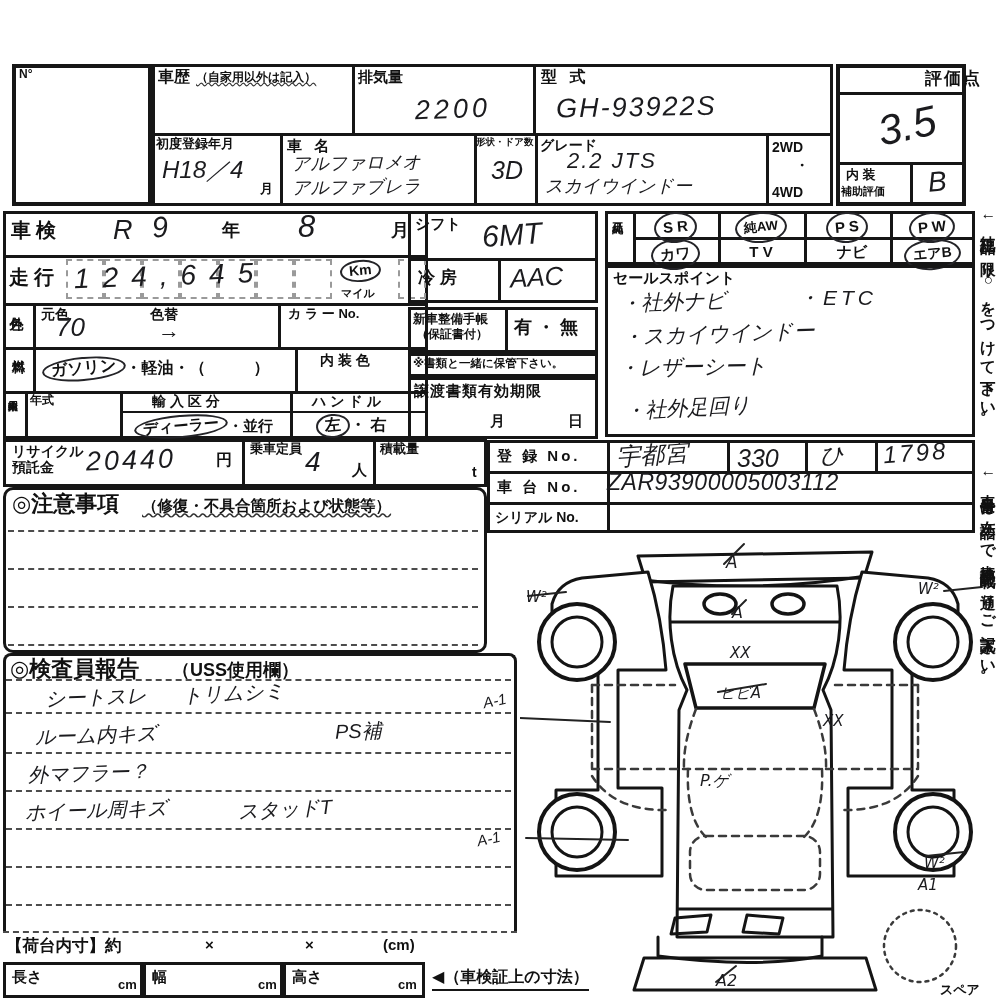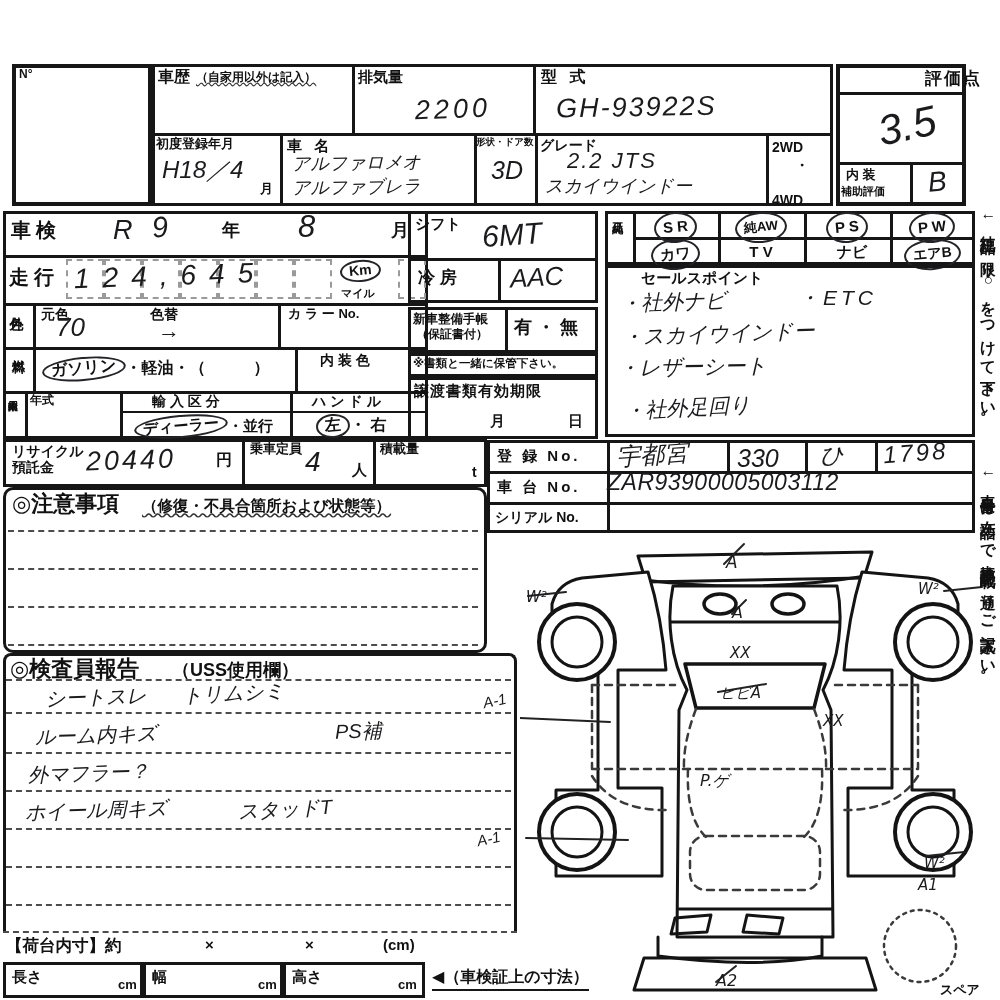--- a/index.html
+++ b/index.html
@@ -49,21 +49,21 @@
   <div class="t bold" style="left:287px;top:137px;font-size:15px;letter-spacing:4px;">車 名</div>
   <div class="t hw" style="left:292px;top:153px;font-size:18px;transform:rotate(-1deg);">アルファロメオ</div>
   <div class="t hw" style="left:292px;top:177px;font-size:18px;transform:rotate(-1deg);">アルファブレラ</div>
   <div class="t bold" style="left:476px;top:137px;font-size:9.5px;">形状・ドア数</div>
   <div class="t hw" style="left:491px;top:156px;font-size:25px;">3D</div>
   <div class="t bold" style="left:540px;top:137px;font-size:14px;">グレード</div>
   <div class="t hw" style="left:567px;top:148px;font-size:22px;letter-spacing:2px;">2.2 JTS</div>
   <div class="t hw" style="left:545px;top:176px;font-size:18px;">スカイウインドー</div>
   <div class="t bold" style="left:772px;top:139px;font-size:14px;">2WD</div>
   <div class="t bold" style="left:795px;top:157px;font-size:14px;">・</div>
-  <div class="t bold" style="left:772px;top:192px;font-size:14px;">4WD</div>
+  <div class="t bold" style="left:772px;top:184px;font-size:14px;">4WD</div>
 
   <div class="b" style="left:836px;top:64px;width:130px;height:142px;border-width:4px;"></div>
   <div class="t bold" style="left:836px;top:69px;width:146px;text-align:right;font-size:17px;letter-spacing:2px;">評価点</div>
   <div class="hl" style="left:836px;top:92px;width:130px;"></div>
   <div class="t hw" style="left:878px;top:102px;font-size:42px;transform:rotate(-12deg);">3.5</div>
   <div class="hl" style="left:836px;top:162px;width:130px;"></div>
   <div class="vl" style="left:910px;top:162px;height:44px;"></div>
   <div class="t bold" style="left:846px;top:168px;font-size:13px;">内 装</div>
   <div class="t bold" style="left:841px;top:185px;font-size:11px;">補助評価</div>
   <div class="t hw" style="left:928px;top:166px;font-size:28px;transform:rotate(-5deg);">B</div>
@@ -171,21 +171,21 @@
   <div class="cell bold" style="left:633px;top:212px;width:85px;height:25px;line-height:25px;font-size:15px;"><span class="circle">S R</span></div>
   <div class="cell bold" style="left:718px;top:212px;width:86px;height:25px;line-height:25px;font-size:13px;"><span class="circle">純AW</span></div>
   <div class="cell bold" style="left:804px;top:212px;width:86px;height:25px;line-height:25px;font-size:15px;"><span class="circle">P S</span></div>
   <div class="cell bold" style="left:890px;top:212px;width:85px;height:25px;line-height:25px;font-size:15px;"><span class="circle">P W</span></div>
   <div class="cell bold" style="left:633px;top:239px;width:85px;height:25px;line-height:25px;font-size:15px;"><span class="circle">カワ</span></div>
   <div class="cell bold" style="left:718px;top:239px;width:86px;height:25px;line-height:25px;font-size:15px;"><span>T V</span></div>
   <div class="cell bold" style="left:804px;top:239px;width:96px;height:25px;line-height:25px;font-size:15px;"><span>ナビ</span></div>
   <div class="cell bold" style="left:890px;top:239px;width:85px;height:25px;line-height:25px;font-size:14px;"><span class="circle">エアB</span></div>
 
   <div class="b" style="left:605px;top:265px;width:370px;height:172px;"></div>
-  <div class="t bold" style="left:641px;top:269px;font-size:15px;">セールスポイント</div>
+  <div class="t bold" style="left:613px;top:269px;font-size:15px;">セールスポイント</div>
   <div class="t hw" style="left:620px;top:290px;font-size:21px;transform:rotate(-2deg);">・社外ナビ</div>
   <div class="t hw" style="left:798px;top:286px;font-size:21px;letter-spacing:4px;">・ETC</div>
   <div class="t hw" style="left:622px;top:322px;font-size:21px;transform:rotate(-2deg);">・スカイウインドー</div>
   <div class="t hw" style="left:618px;top:355px;font-size:21px;transform:rotate(-1deg);">・レザーシート</div>
   <div class="t hw" style="left:624px;top:396px;font-size:21px;transform:rotate(-3deg);">・社外足回り</div>
 
   <div class="b" style="left:487px;top:440px;width:488px;height:93px;"></div>
   <div class="hl" style="left:487px;top:471px;width:488px;"></div>
   <div class="hl" style="left:487px;top:502px;width:488px;"></div>
   <div class="vl" style="left:607px;top:440px;height:93px;"></div>

